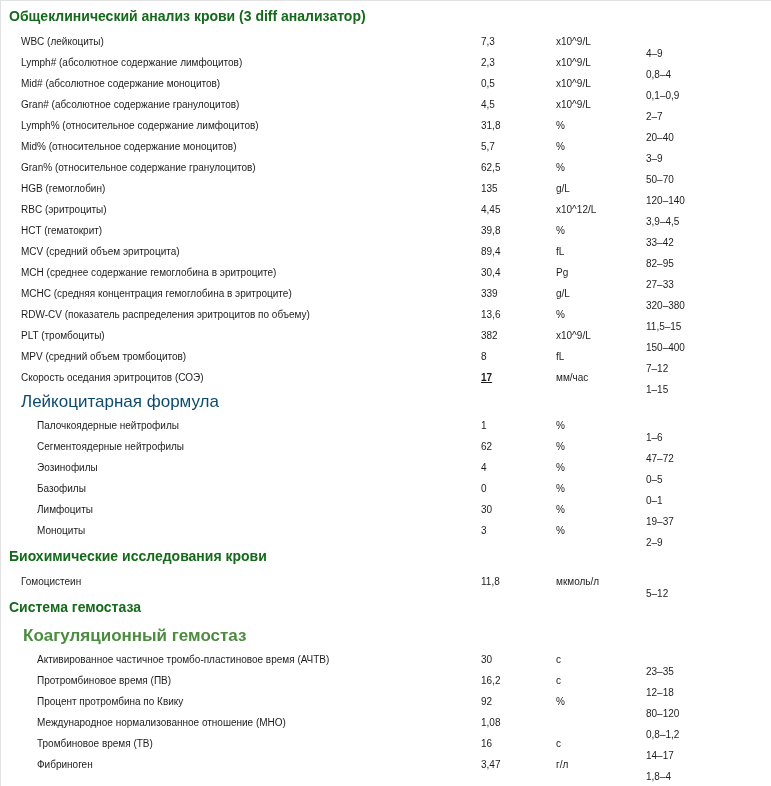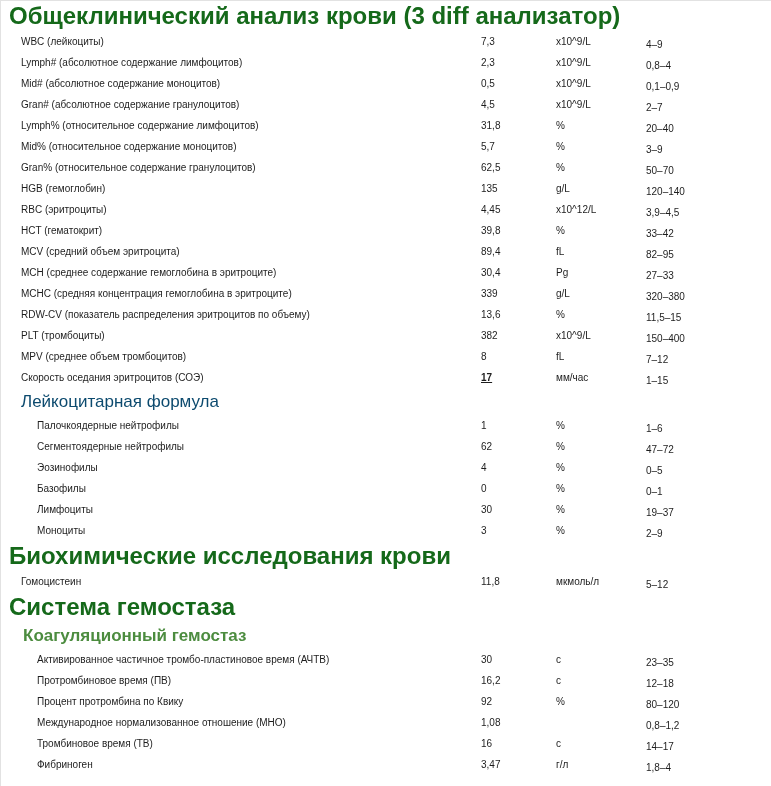--- a/index.html
+++ b/index.html
@@ -20,21 +20,21 @@
     height: 786px;
     box-sizing: border-box;
     border-top: 1px solid #e2e2e2;
     border-left: 1px solid #e2e2e2;
     background: #ffffff;
     padding: 0;
   }
 
   
   .h-main {
-    font-size: 24px;
+    font-size: 14px;
     font-weight: bold;
     color: #15691a;
     line-height: 26px;
     margin: 0;
     padding: 2px 0 2px 8px;
     white-space: nowrap;
   }
   .h-sub {
     font-size: 17px;
     font-weight: normal;
@@ -76,21 +76,21 @@
   }
   .row .val.flag { font-weight: bold; text-decoration: underline; }
   .row .unit {
     position: absolute;
     left: 555px;
     top: 0;
   }
   .row .ref {
     position: absolute;
     left: 645px;
-    top: 3px;
+    top: 12px;
   }
 </style>
 </head>
 <body>
 
 <div id="page">
   <div id="sections-root">
       <div class="section">
         <div class="h-main">Общеклинический анализ крови (3 diff анализатор)</div>
         <div class="row">
@@ -177,21 +177,21 @@
           <span class="unit">%</span>
           <span class="ref">11,5–15</span>
         </div>
         <div class="row">
           <span class="lbl">PLT (тромбоциты)</span>
           <span class="val">382</span>
           <span class="unit">x10^9/L</span>
           <span class="ref">150–400</span>
         </div>
         <div class="row">
-          <span class="lbl">MPV (среднее объем тромбоцитов)</span>
+          <span class="lbl">MPV (средний объем тромбоцитов)</span>
           <span class="val">8</span>
           <span class="unit">fL</span>
           <span class="ref">7–12</span>
         </div>
         <div class="row">
           <span class="lbl">Скорость оседания эритроцитов (СОЭ)</span>
           <span class="val flag">17</span>
           <span class="unit">мм/час</span>
           <span class="ref">1–15</span>
         </div>

